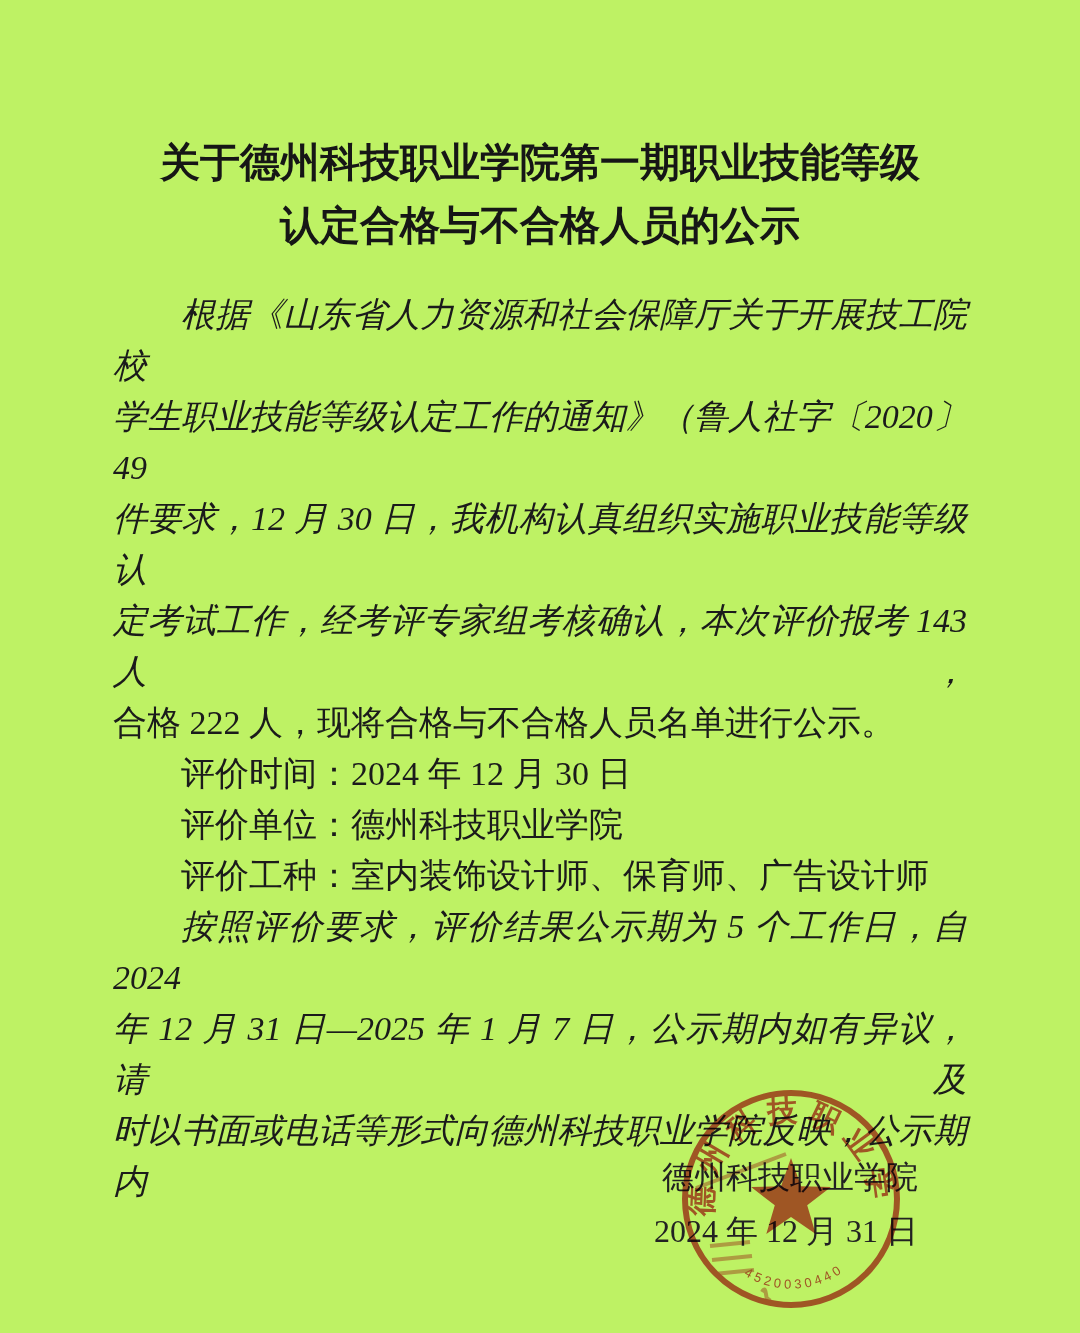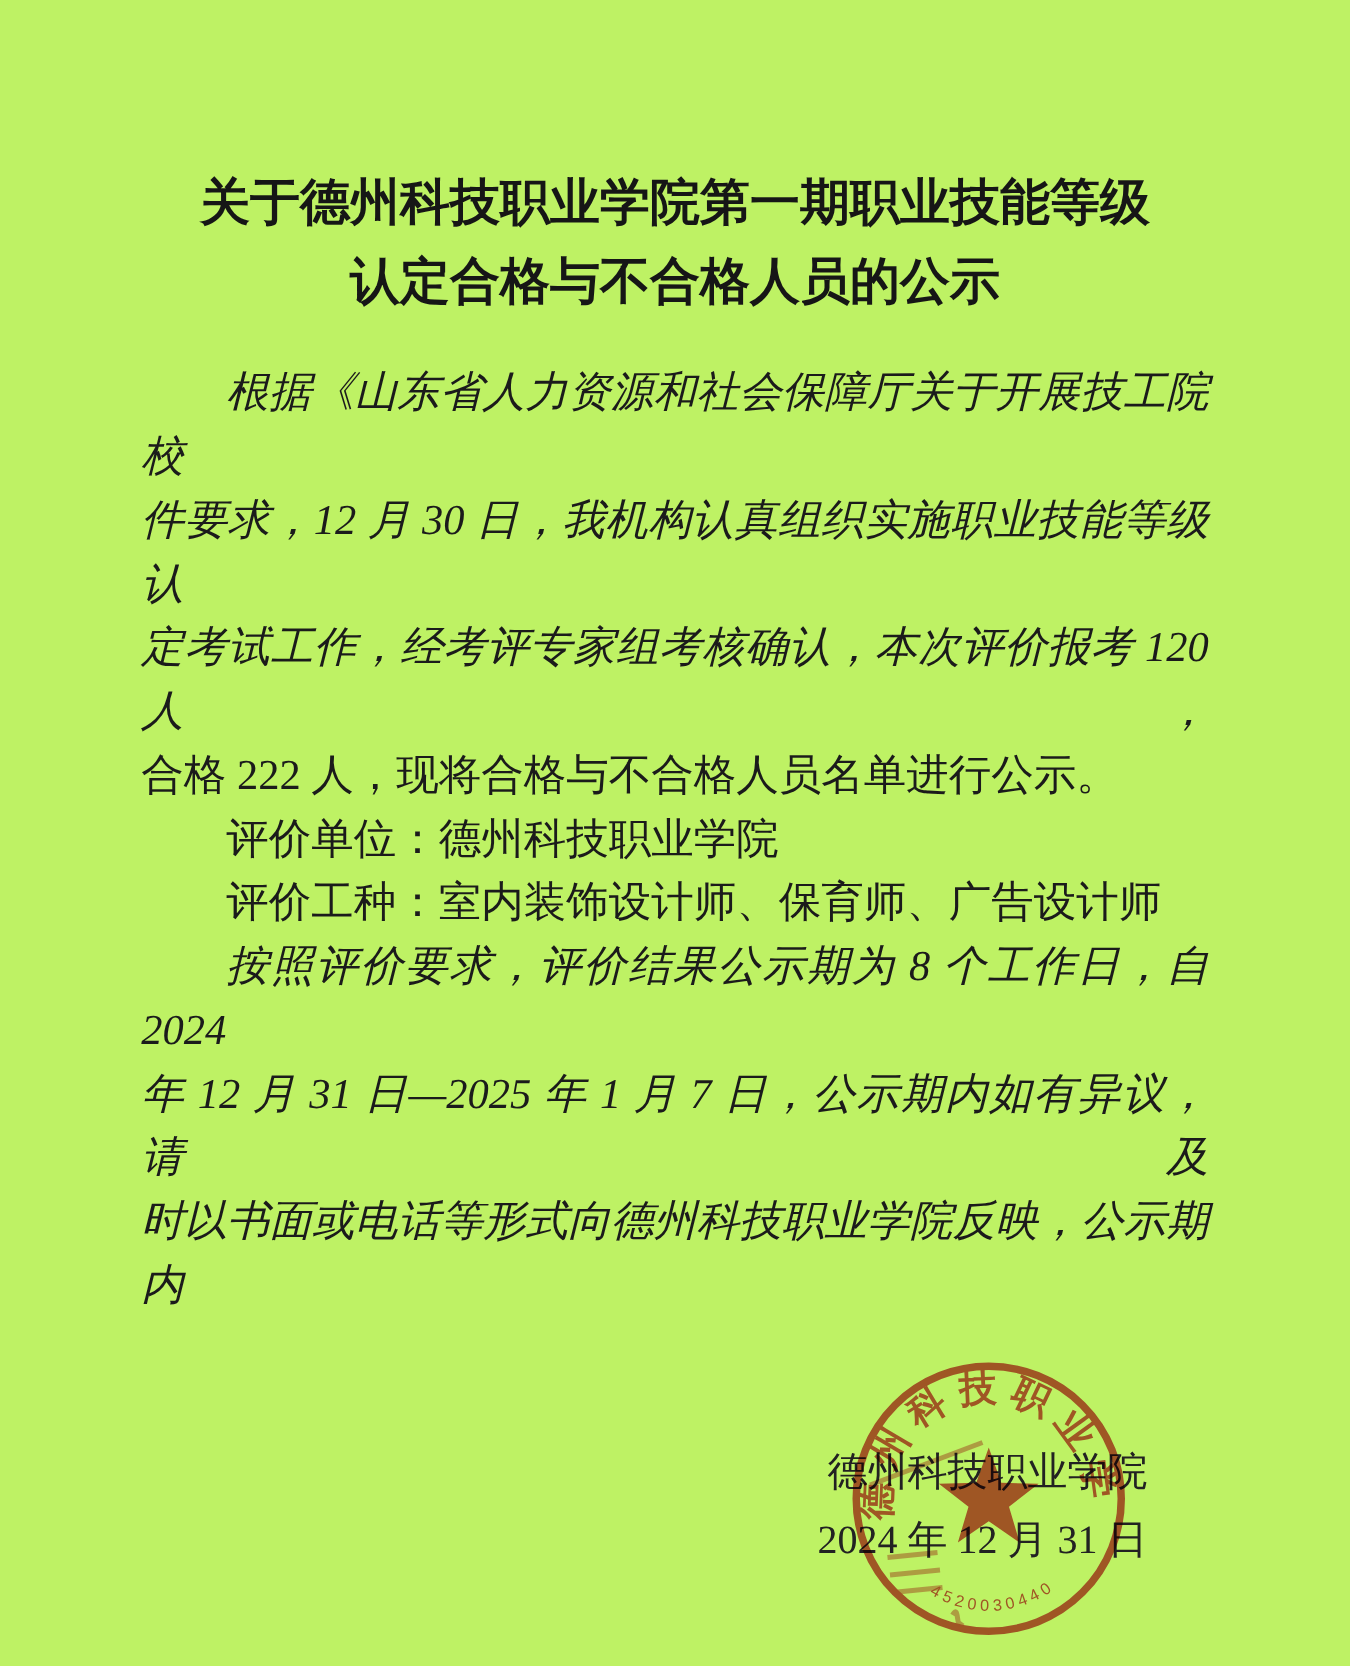--- a/index.html
+++ b/index.html
@@ -57,26 +57,28 @@
 
 <div class="page">
 
   <h1 class="title">
     <div>关于德州科技职业学院第一期职业技能等级</div>
     <div>认定合格与不合格人员的公示</div>
   </h1>
 
   <div class="doc-body">
     <div class="ln ind jus">根据《山东省人力资源和社会保障厅关于开展技工院校</div>
+    <div class="ln jus">学生职业技能等级认定工作的通知》（鲁人社字〔2020〕49</div>
     <div class="ln jus">件要求，12 月 30 日，我机构认真组织实施职业技能等级认</div>
-    <div class="ln jus">定考试工作，经考评专家组考核确认，本次评价报考 120 人，</div>
+    <div class="ln jus">定考试工作，经考评专家组考核确认，本次评价报考 143 人，</div>
     <div class="ln">合格 222 人，现将合格与不合格人员名单进行公示。</div>
+    <div class="ln ind">评价时间：2024 年 12 月 30 日</div>
     <div class="ln ind">评价单位：德州科技职业学院</div>
     <div class="ln ind">评价工种：室内装饰设计师、保育师、广告设计师</div>
-    <div class="ln ind jus">按照评价要求，评价结果公示期为 8 个工作日，自 2024</div>
+    <div class="ln ind jus">按照评价要求，评价结果公示期为 5 个工作日，自 2024</div>
     <div class="ln jus">年 12 月 31 日—2025 年 1 月 7 日，公示期内如有异议，请及</div>
     <div class="ln jus">时以书面或电话等形式向德州科技职业学院反映，公示期内</div>
 
   </div>
 
   <div class="sig">
     <div>德州科技职业学院</div>
     <div>2024 年 12 月 31 日</div>
   </div>
 

